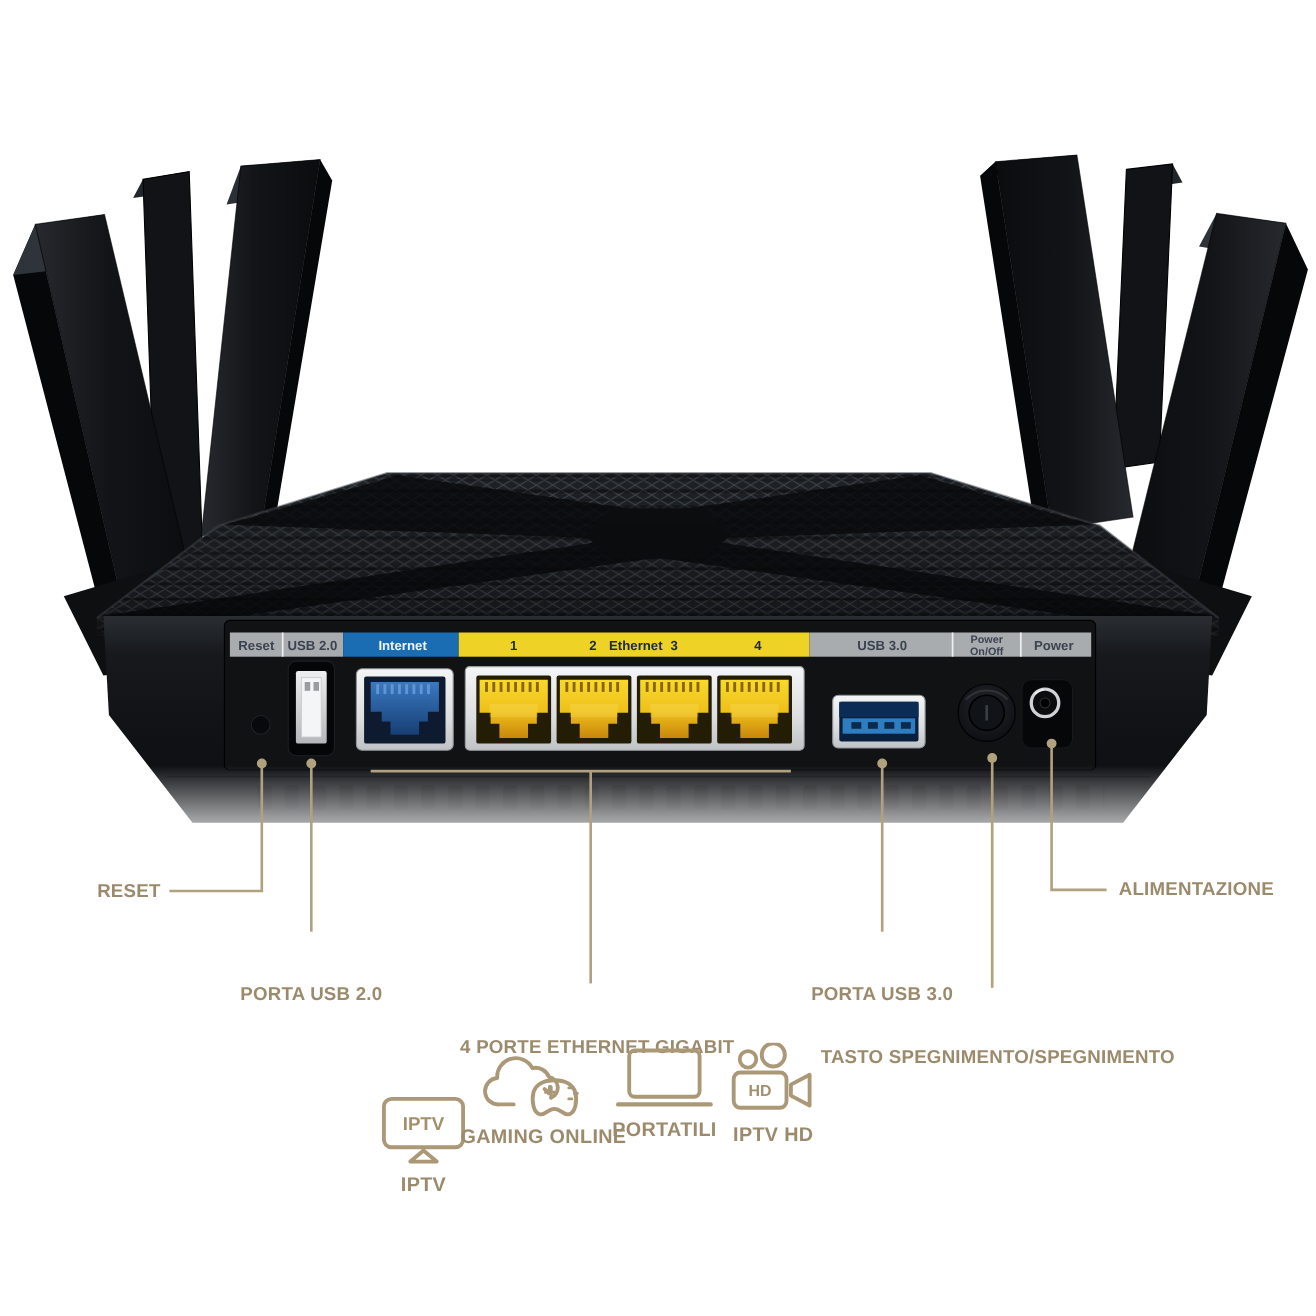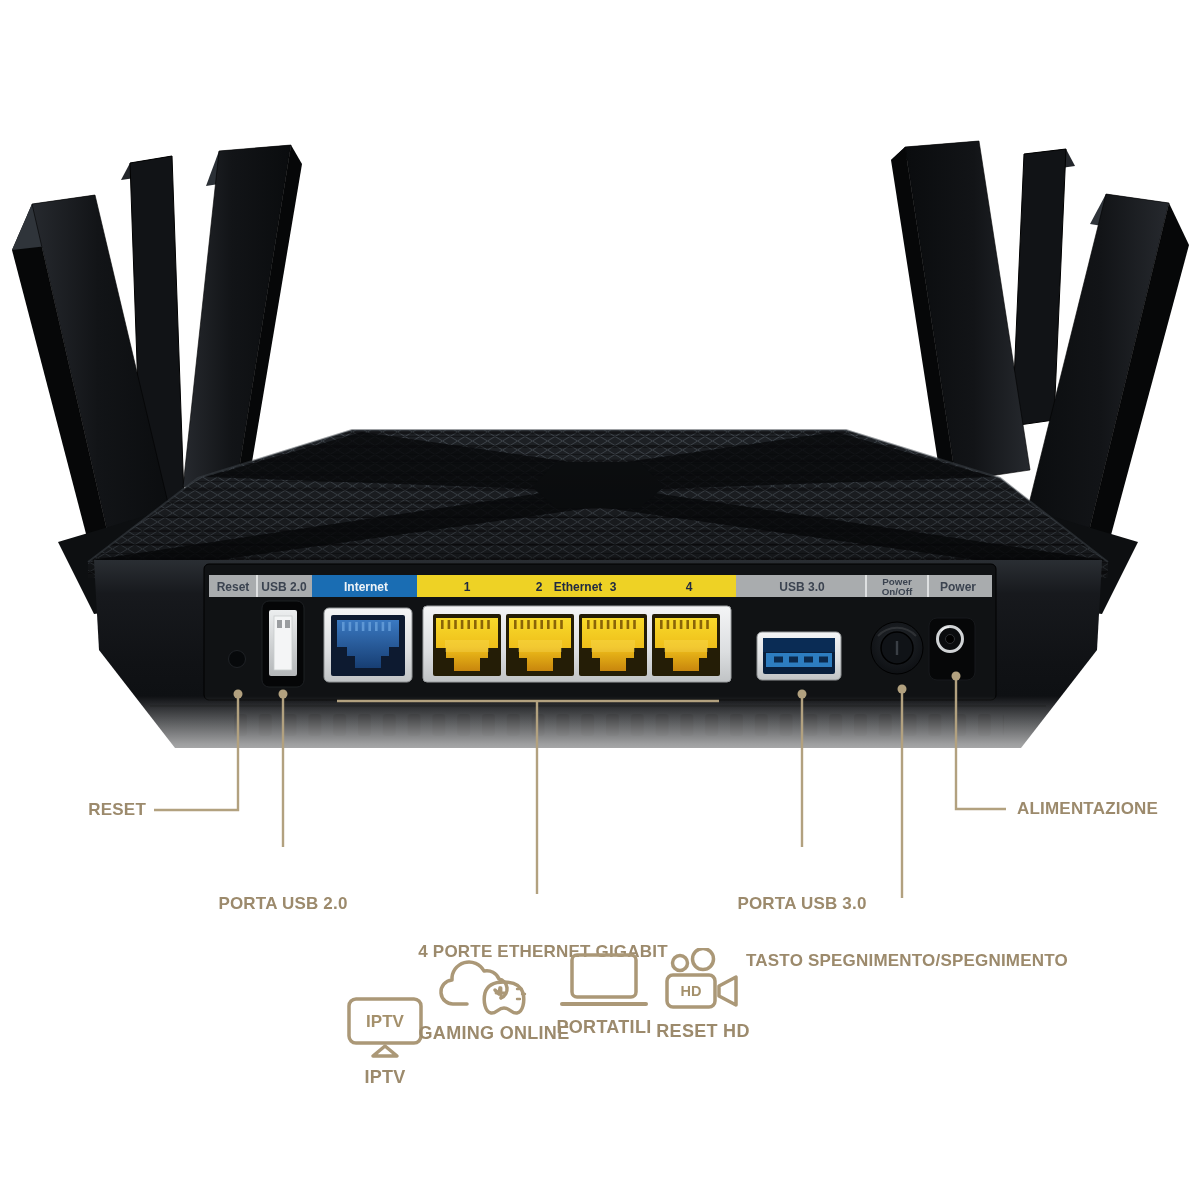--- a/index.html
+++ b/index.html
@@ -313,16 +313,16 @@
   </div>
 
   <div class="feature" style="left:633px;top:948px;width:140px;">
     <svg class="f-icon" width="80" height="66" viewBox="0 0 80 66">
       <circle cx="17" cy="15" r="7.5"></circle>
       <circle cx="40" cy="11" r="10.5"></circle>
       <rect x="4" y="27" width="48" height="32" rx="6"></rect>
       <path d="M56,48 L56,38 L73,29 L73,57 Z"></path>
       <text class="icon-t hd" x="28" y="48" stroke="none">HD</text>
     </svg>
-    <div class="f-label">RESET HD</div>
+    <div class="f-label">IPTV HD</div>
   </div>
 
 </div>
 
 </body></html>

